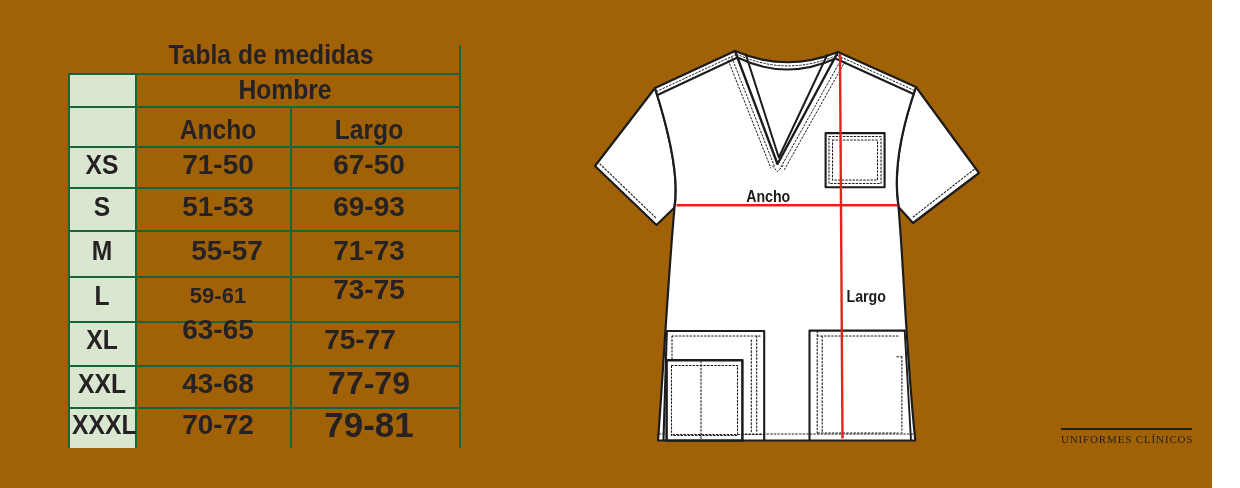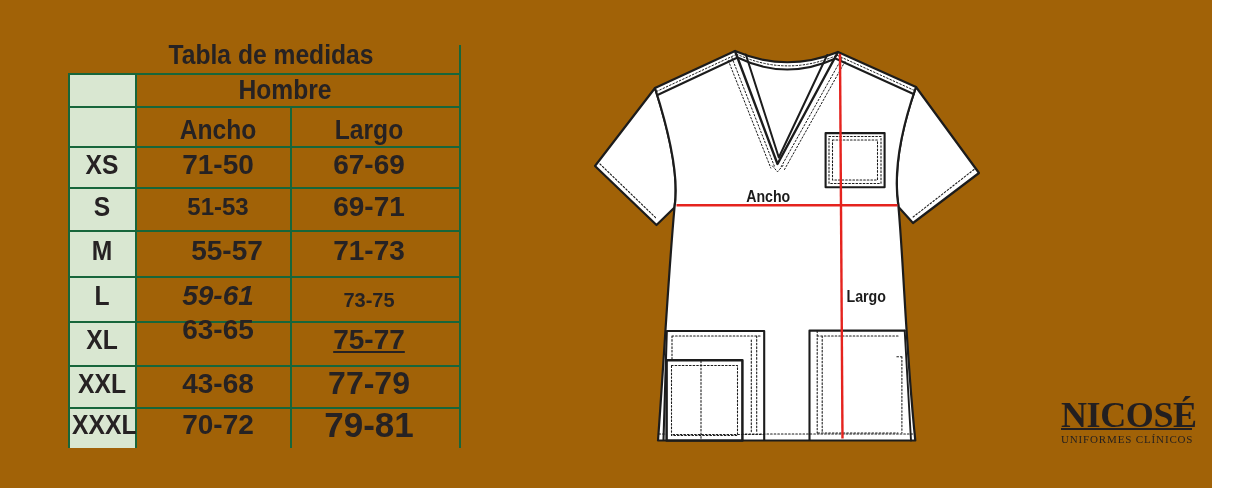--- a/index.html
+++ b/index.html
@@ -45,37 +45,37 @@
   <div class="vline" style="left:458.5px;top:45px;height:403px;"></div>
 
   <div class="ct n" style="left:123px;top:74px;width:324px;font-size:28px;line-height:32px;">Hombre</div>
 
   <div class="ct n" style="left:141px;top:109.5px;width:154px;font-size:28px;line-height:40px;">Ancho</div>
 
   <div class="ct n" style="left:284px;top:109.5px;width:170px;font-size:28px;line-height:40px;">Largo</div>
 
   <div class="ct n" style="left:68px;top:143.5px;width:68px;font-size:28px;line-height:41px;">XS</div>
   <div class="ct" style="left:141px;top:143.5px;width:154px;font-size:28px;line-height:41px;">71-50</div>
-  <div class="ct" style="left:284px;top:143.5px;width:170px;font-size:28px;line-height:41px;">67-69</div>
+  <div class="ct" style="left:284px;top:143.5px;width:170px;font-size:28px;line-height:41px;">67-50</div>
 
   <div class="ct n" style="left:68px;top:184.5px;width:68px;font-size:28px;line-height:43px;">S</div>
-  <div class="ct" style="left:141px;top:184.5px;width:154px;font-size:24px;line-height:43px;">51-53</div>
-  <div class="ct" style="left:284px;top:184.5px;width:170px;font-size:28px;line-height:43px;">69-71</div>
+  <div class="ct" style="left:141px;top:184.5px;width:154px;font-size:28px;line-height:43px;">51-53</div>
+  <div class="ct" style="left:284px;top:184.5px;width:170px;font-size:28px;line-height:43px;">69-93</div>
 
   <div class="ct n" style="left:68px;top:227.5px;width:68px;font-size:28px;line-height:45px;">M</div>
   <div class="ct" style="left:150px;top:227.5px;width:154px;font-size:28px;line-height:45px;">55-57</div>
   <div class="ct" style="left:284px;top:227.5px;width:170px;font-size:28px;line-height:45px;">71-73</div>
 
   <div class="ct n" style="left:68px;top:272.5px;width:68px;font-size:28px;line-height:46px;">L</div>
-  <div class="ct" style="left:141px;top:272.5px;width:154px;font-size:28px;line-height:46px;font-style:italic;">59-61</div>
-  <div class="ct" style="left:284px;top:277px;width:170px;font-size:20px;line-height:46px;">73-75</div>
+  <div class="ct" style="left:141px;top:272.5px;width:154px;font-size:22px;line-height:46px;">59-61</div>
+  <div class="ct" style="left:284px;top:267px;width:170px;font-size:28px;line-height:46px;">73-75</div>
 
   <div class="ct n" style="left:68px;top:318px;width:68px;font-size:28px;line-height:44px;">XL</div>
   <div class="ct" style="left:141px;top:308px;width:154px;font-size:28px;line-height:44px;">63-65</div>
-  <div class="ct" style="left:284px;top:318px;width:170px;font-size:28px;line-height:44px;text-decoration:underline;">75-77</div>
+  <div class="ct" style="left:275px;top:318px;width:170px;font-size:28px;line-height:44px;">75-77</div>
 
   <div class="ct n" style="left:68px;top:361.5px;width:68px;font-size:28px;line-height:43px;">XXL</div>
   <div class="ct" style="left:141px;top:361.5px;width:154px;font-size:28px;line-height:43px;">43-68</div>
   <div class="ct" style="left:284px;top:361.5px;width:170px;font-size:32px;line-height:43px;">77-79</div>
 
   <div class="ct n" style="left:68px;top:404px;width:68px;font-size:28px;line-height:41px;">XXXL</div>
   <div class="ct" style="left:141px;top:404px;width:154px;font-size:28px;line-height:41px;">70-72</div>
   <div class="ct" style="left:284px;top:404px;width:170px;font-size:35px;line-height:41px;">79-81</div>
 
   <svg style="position:absolute;left:0;top:0;" width="1240" height="488" viewBox="0 0 1240 488">
@@ -152,19 +152,18 @@
 
     <path d="M 840,54 L 842.5,438.5" stroke="#e5231e" stroke-width="2.4" fill="none"></path>
 
     <path d="M 676.5,205.3 L 897.5,205.3" stroke="#e5231e" stroke-width="2.4" fill="none"></path>
 
     <text x="768.2" y="201.8" font-family="Liberation Sans, sans-serif" font-size="16.5" font-weight="bold" fill="#1c1c1c" text-anchor="middle" textLength="44" lengthAdjust="spacingAndGlyphs">Ancho</text>
 
     <text x="846.5" y="302" font-family="Liberation Sans, sans-serif" font-size="16.5" font-weight="bold" fill="#1c1c1c" text-anchor="start" textLength="39.5" lengthAdjust="spacingAndGlyphs">Largo</text>
   </svg>
 
-  <div style="position:absolute;left:1061px;top:397.5px;width:131px;text-align:center;font-family:'Liberation Serif',serif;font-weight:bold;font-size:36px;line-height:34px;color:#231f20;letter-spacing:-0.4px;white-space:nowrap;">NICOSÉ</div>
 
   <div style="position:absolute;left:1061px;top:428px;width:130.5px;height:1.6px;background:#231f20;"></div>
 
   <div style="position:absolute;left:1061px;top:433.5px;width:131px;text-align:right;font-family:'Liberation Serif',serif;font-size:11px;line-height:10px;color:#231f20;letter-spacing:0.85px;white-space:nowrap;">UNIFORMES CLÍNICOS</div>
 
 </div>
 
 </body></html>

